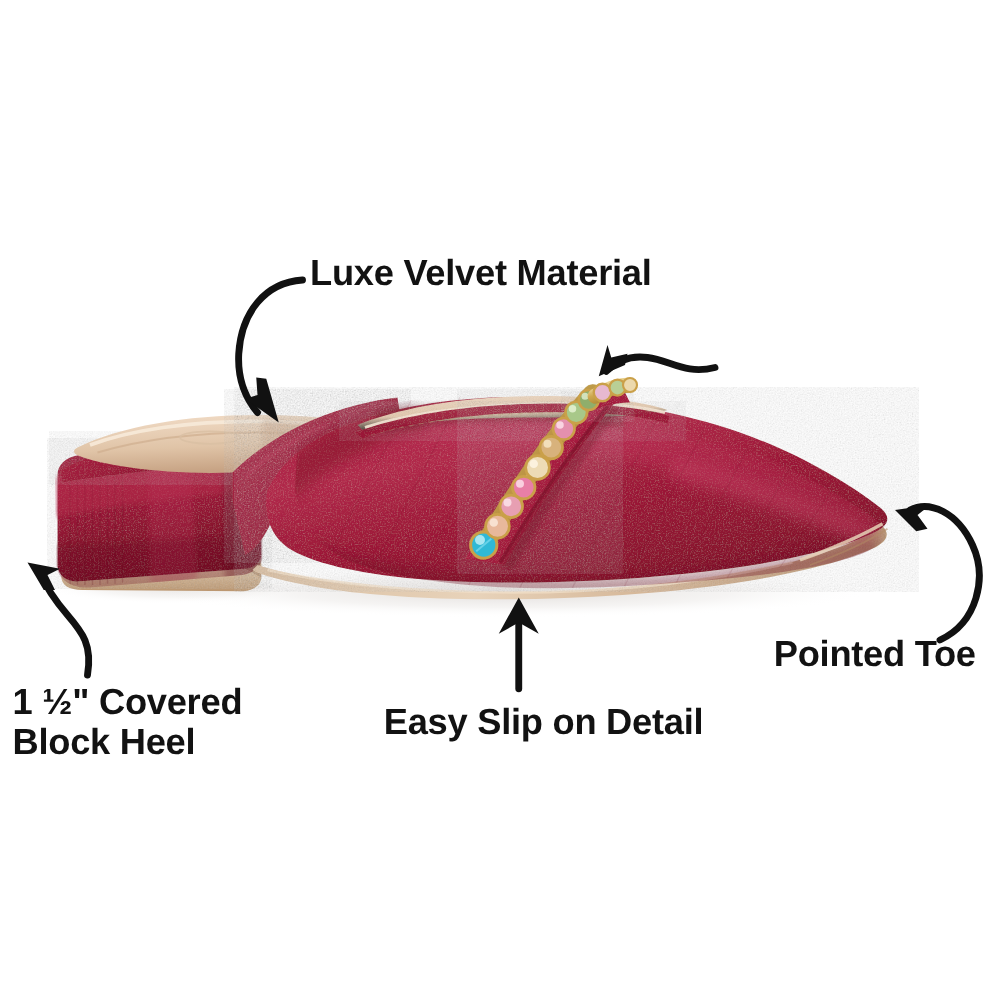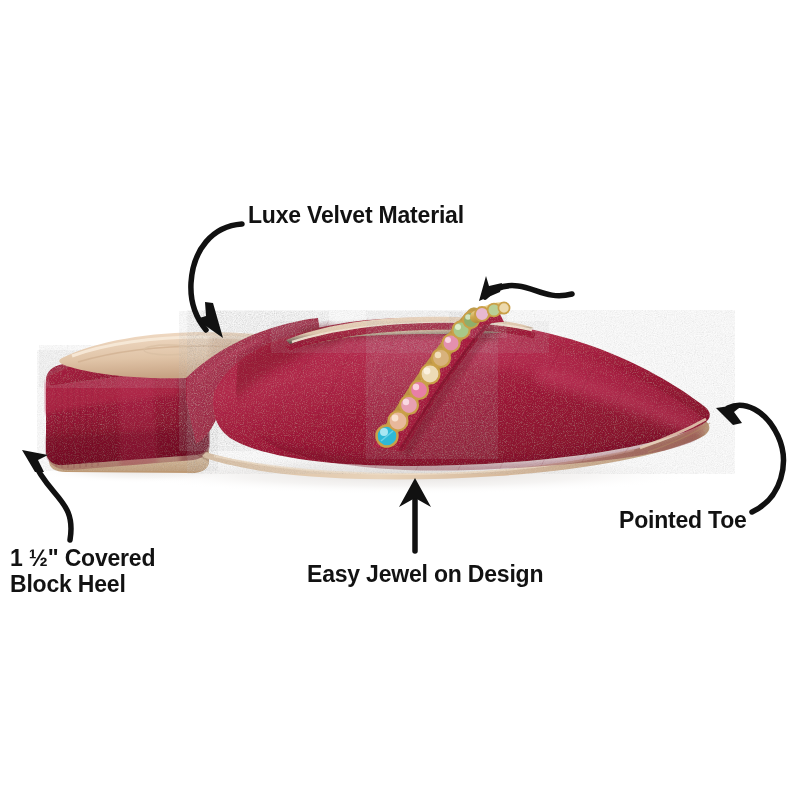--- a/index.html
+++ b/index.html
@@ -16,21 +16,21 @@
     width: 800px;
     height: 800px;
     background: #ffffff;
     overflow: hidden;
   }
   .callout-label {
     position: absolute;
     color: #121212;
     font-family: "Liberation Sans", sans-serif;
     font-weight: bold;
-    font-size: 23px;
+    font-size: 29px;
     line-height: 1.12;
     letter-spacing: -0.2px;
     white-space: pre-line;
     user-select: none;
   }
   #label-velvet      { left: 248px; top: 203px; text-align: left; }
   #label-jewel       { left: 533px; top: 234px; text-align: center; }
   #label-heel        { left: 10px;  top: 546px; text-align: left; }
   #label-slipon      { left: 307px; top: 562px; text-align: left; }
   #label-toe         { left: 619px; top: 508px; text-align: center; }
@@ -380,17 +380,17 @@
       <path d="M716 408 L744 404 L734 412 L742 423 L733 425 Z"></path>
     </g>
   </svg>
 
   <div class="callout-label" id="label-velvet">Luxe Velvet Material</div>
 
 
   <div class="callout-label" id="label-heel">1 ½" Covered
 Block Heel</div>
 
-  <div class="callout-label" id="label-slipon">Easy Jewel on Design</div>
+  <div class="callout-label" id="label-slipon">Easy Slip on Detail</div>
 
   <div class="callout-label" id="label-toe">Pointed Toe</div>
 
 </div>
 
 </body></html>

